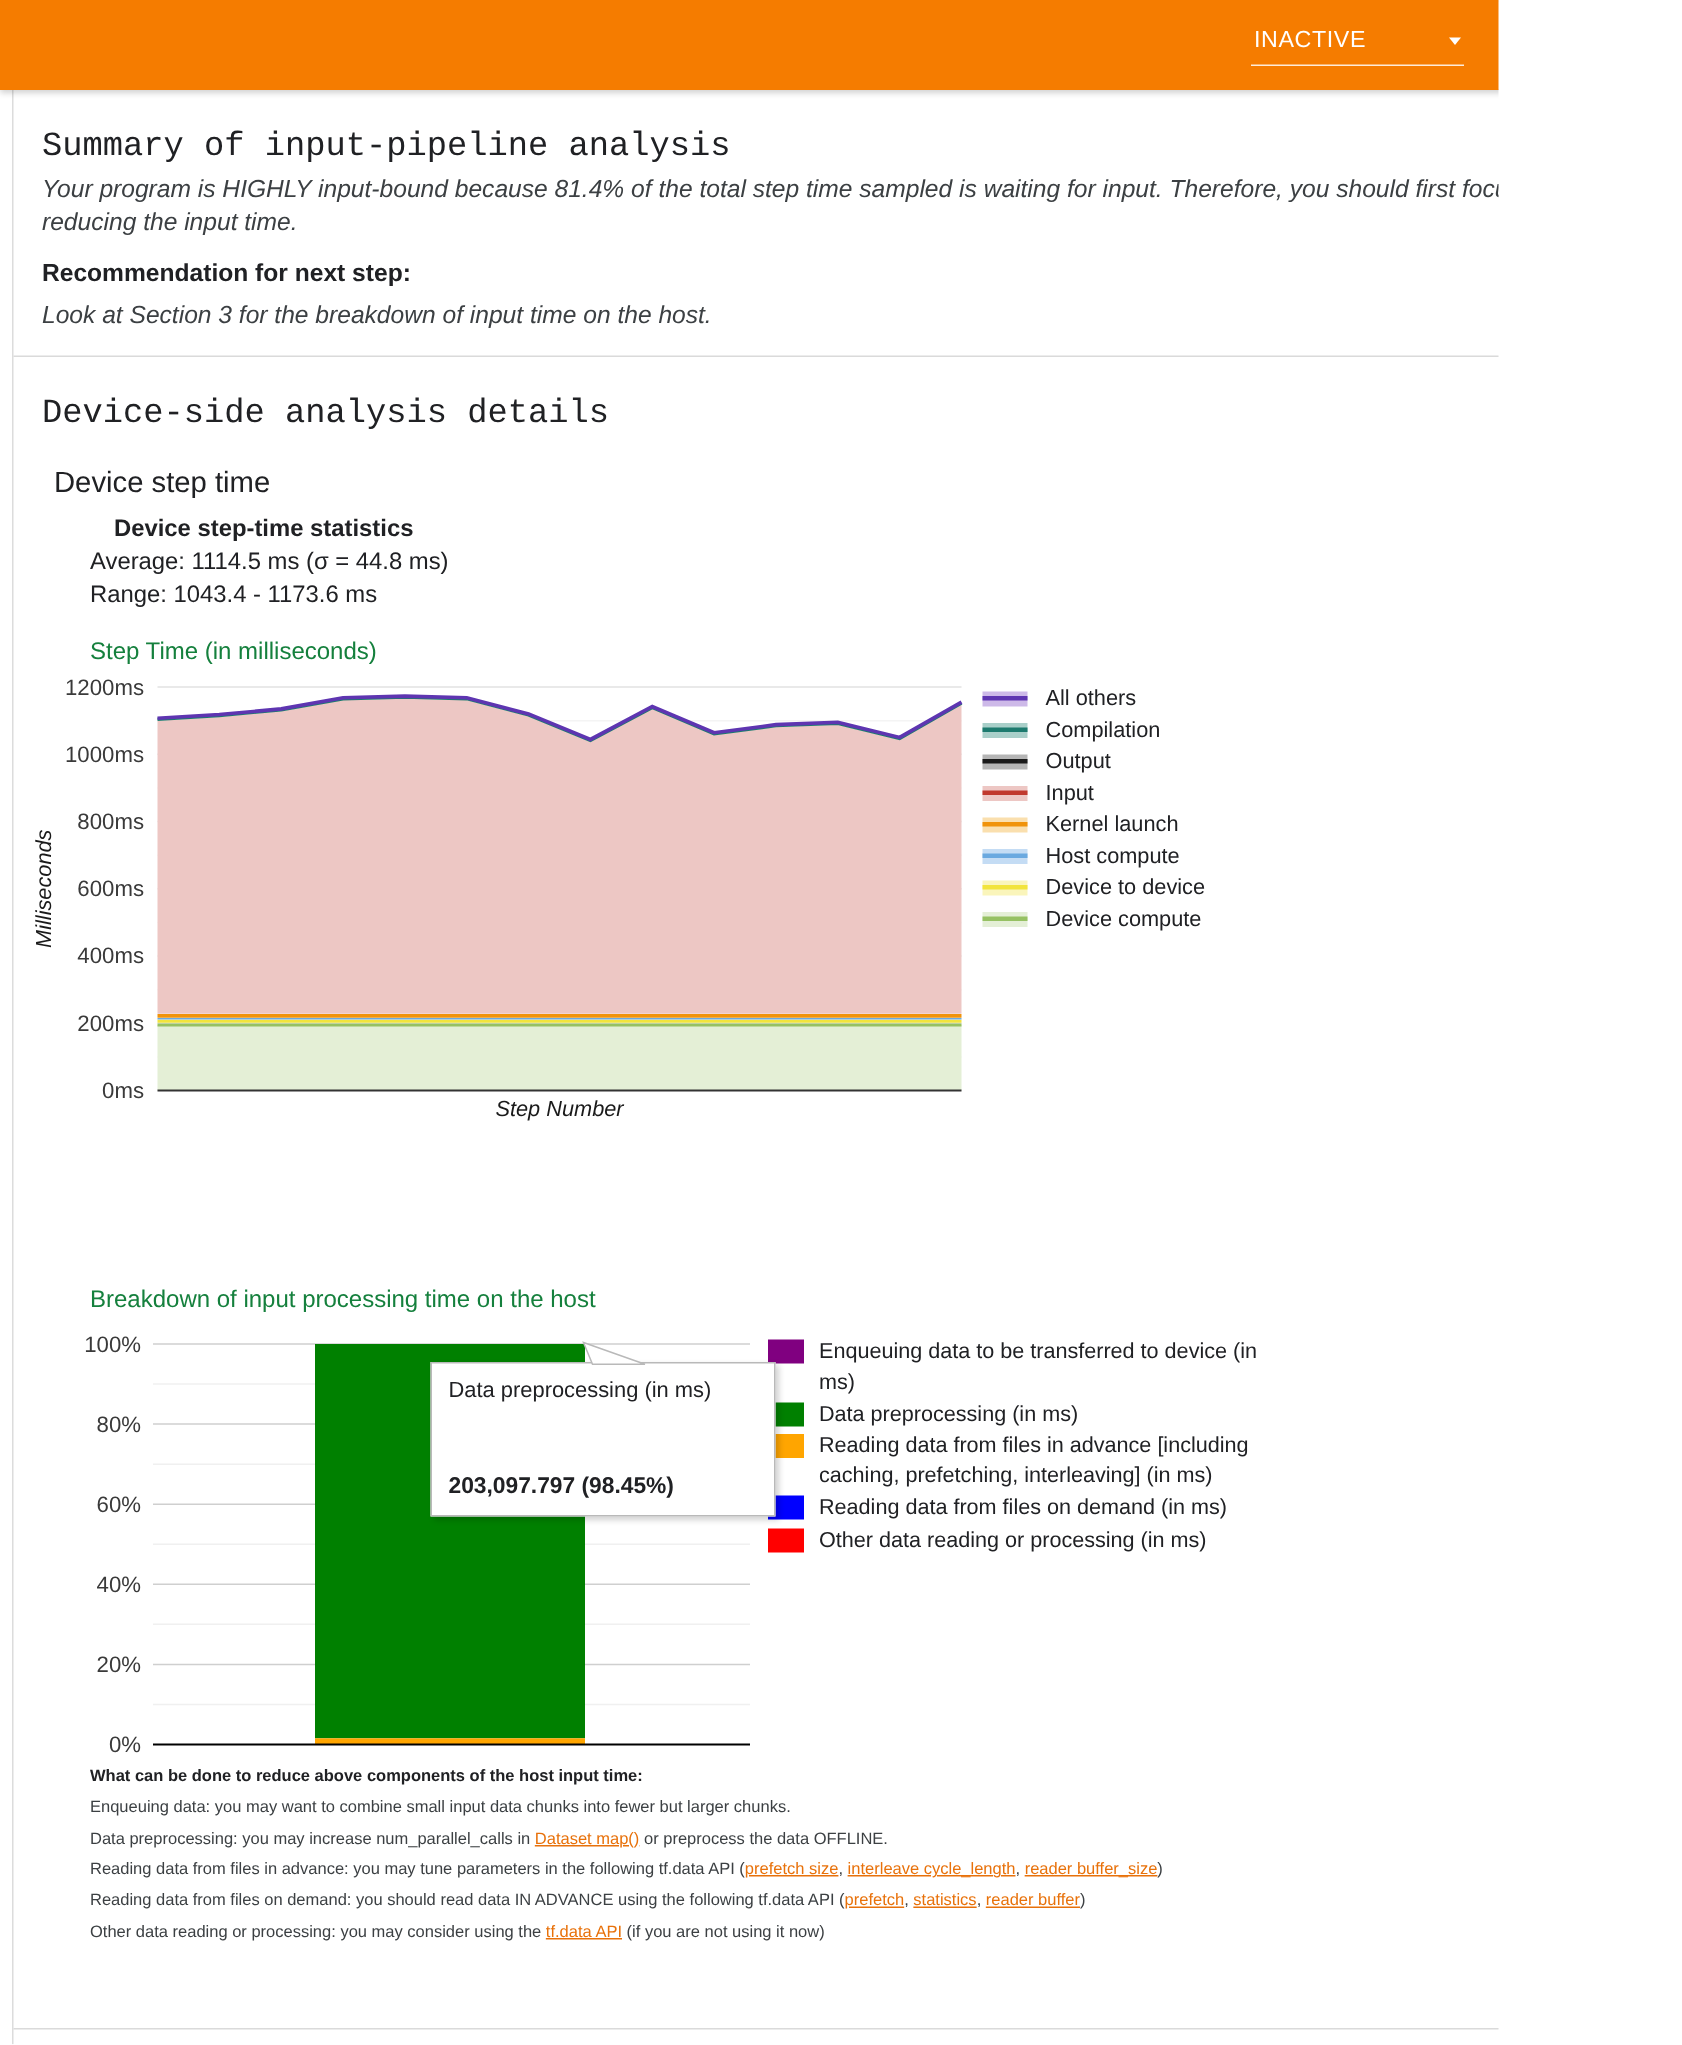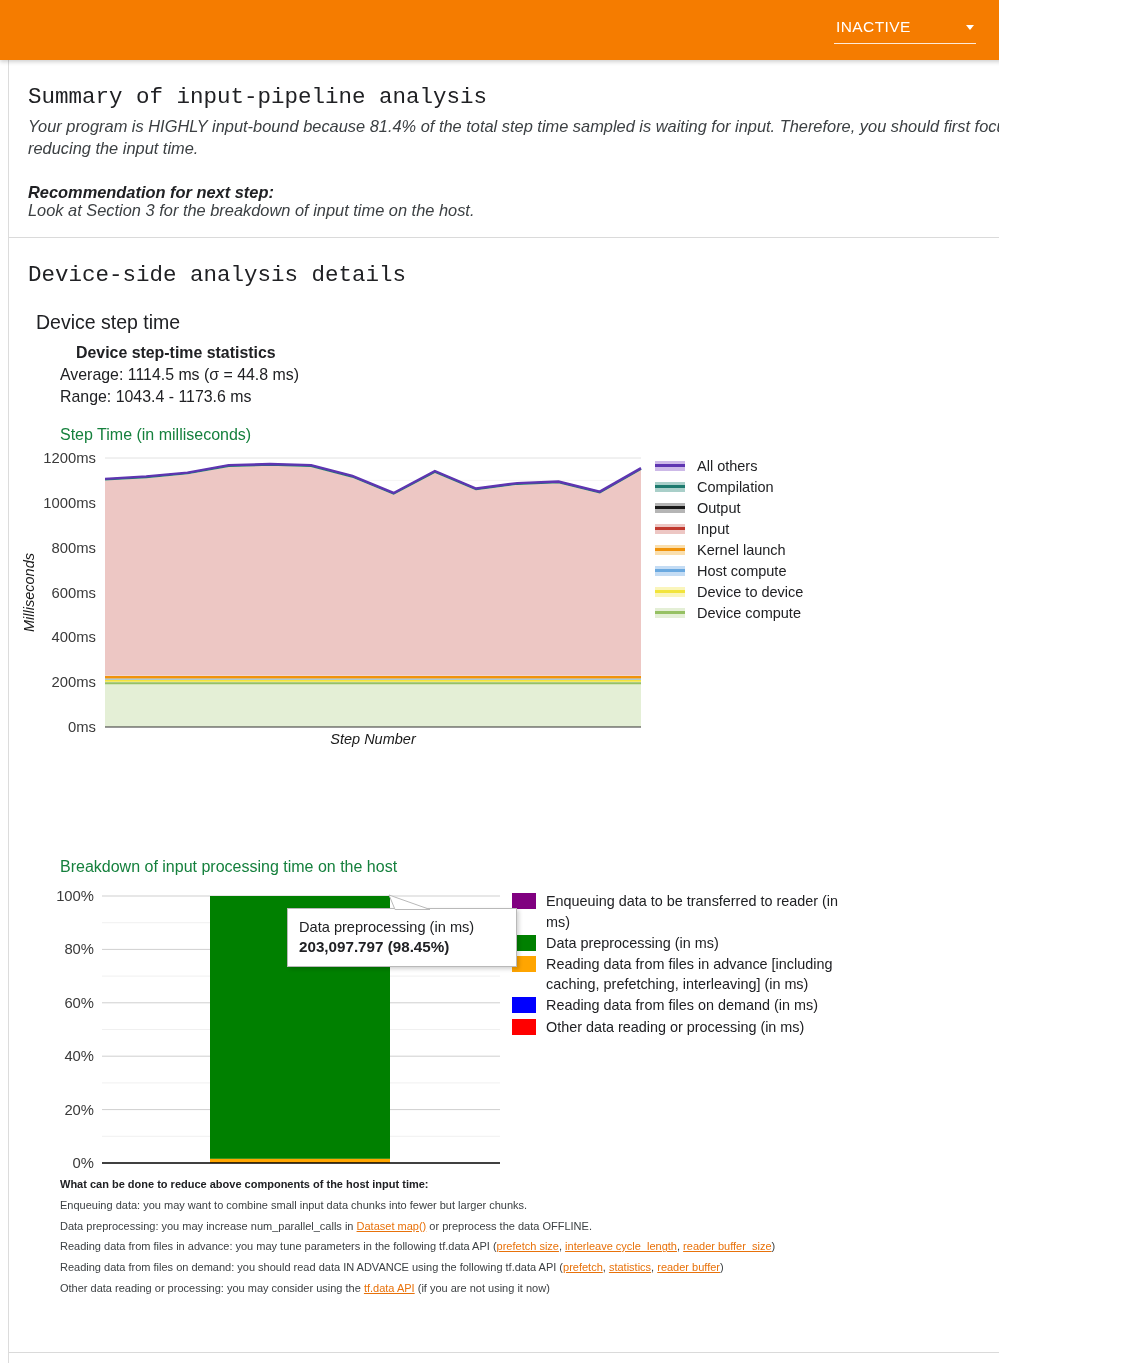--- a/index.html
+++ b/index.html
@@ -51,21 +51,21 @@
   .host-legend{padding-top:7px;width:340px;}
   .hl-row{display:flex;align-items:flex-start;margin-bottom:.5px;}
   .hl-swatch{width:24px;height:16px;margin:2px 10px 0 0;flex:none;}
   .hl-label{font-size:14.4px;line-height:20.6px;color:#202124;width:300px;}
 
   
   .gtooltip{position:absolute;left:287px;top:908px;width:206px;background:#fff;
             border:1px solid #b9b9b9;box-shadow:2px 2px 4px rgba(0,0,0,.18);
             padding:9px 11px;z-index:5;}
   .gtooltip .tl1{font-size:14.6px;color:#202124;line-height:19px;}
-  .gtooltip .tl2{font-size:15.2px;font-weight:700;color:#202124;line-height:20px;}
+  .gtooltip .tl2{font-size:15.2px;font-weight:700;color:#202124;line-height:20px;margin-top:44px;}
   .wedge{position:absolute;left:386px;top:893px;z-index:6;}
 
   
   .advice{width:1026px;font-size:11px;line-height:20.8px;color:#3c4043;}
   .advice p{margin:0;}
   .advice .lead{font-weight:700;color:#202124;}
   .advice a{color:var(--link,#e8710a);text-decoration:underline;cursor:pointer;}
 </style>
 </head>
 <body>
@@ -91,21 +91,21 @@
       <svg viewBox="0 0 24 24">
         <path d="M11 18h2v-2h-2v2zm1-16C6.48 2 2 6.48 2 12s4.48 10 10 10 10-4.48 10-10S17.52 2 12 2zm0 18c-4.41 0-8-3.59-8-8s3.59-8 8-8 8 3.59 8 8-3.59 8-8 8zm0-14c-2.21 0-4 1.79-4 4h2c0-1.1.9-2 2-2s2 .9 2 2c0 2-3 1.75-3 5h2c0-2.25 3-2.5 3-5 0-2.21-1.79-4-4-4z"></path>
       </svg>
     </button>
   </div>
 
   <div class="left-rule"></div>
 
   <h1 class="abs h-big" style="left:28px;top:84px;">Summary of input-pipeline analysis</h1>
   <p class="abs body-italic" style="left:28px;top:116px;width:1062px;">Your program is HIGHLY input-bound because 81.4% of the total step time sampled is waiting for input. Therefore, you should first focus on reducing the input time.</p>
-  <p class="abs body-bold" style="left:28px;top:183px;font-style:italic;">Recommendation for next step:</p>
+  <p class="abs body-bold" style="left:28px;top:173px;">Recommendation for next step:</p>
   <p class="abs body-italic" style="left:28px;top:200px;">Look at Section 3 for the breakdown of input time on the host.</p>
 
   <div class="divider" style="top:237px;"></div>
 
   <h1 class="abs h-big" style="left:28px;top:262px;">Device-side analysis details</h1>
   <h2 class="abs h-mid" style="left:36px;top:311px;">Device step time</h2>
   <p class="abs stat-line stat-head" style="left:76px;top:342px;">Device step-time statistics</p>
   <p class="abs stat-line" style="left:60px;top:364px;">Average: 1114.5 ms (σ = 44.8 ms)</p>
   <p class="abs stat-line" style="left:60px;top:386px;">Range: 1043.4 - 1173.6 ms</p>
   <p class="abs chart-title" style="left:60px;top:426px;">Step Time (in milliseconds)</p>
@@ -222,21 +222,21 @@
     <div class="tl1">Data preprocessing (in ms)</div>
     <div class="tl2">203,097.797 (98.45%)</div>
   </div>
   <svg class="wedge" width="48" height="17">
     <polygon points="3,2 44,16.5 9,16.5" fill="#ffffff" stroke="#b9b9b9" stroke-width="1"></polygon>
   </svg>
 
   <div class="abs host-legend" id="host-legend" style="left:512px;top:884px;">
     <div class="hl-row">
         <span class="hl-swatch" style="background: rgb(128, 0, 128);"></span>
-        <span class="hl-label">Enqueuing data to be transferred to reader (in ms)</span>
+        <span class="hl-label">Enqueuing data to be transferred to device (in ms)</span>
       </div>
     <div class="hl-row">
         <span class="hl-swatch" style="background: rgb(0, 128, 0);"></span>
         <span class="hl-label">Data preprocessing (in ms)</span>
       </div>
     <div class="hl-row">
         <span class="hl-swatch" style="background: rgb(255, 165, 0);"></span>
         <span class="hl-label">Reading data from files in advance [including caching, prefetching, interleaving] (in ms)</span>
       </div>
     <div class="hl-row">

